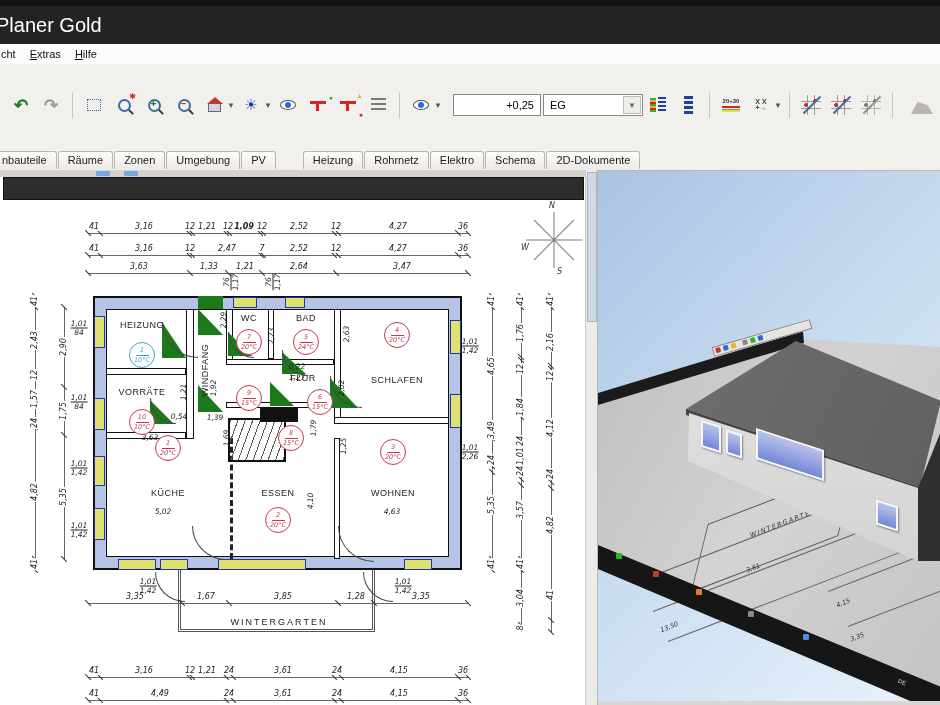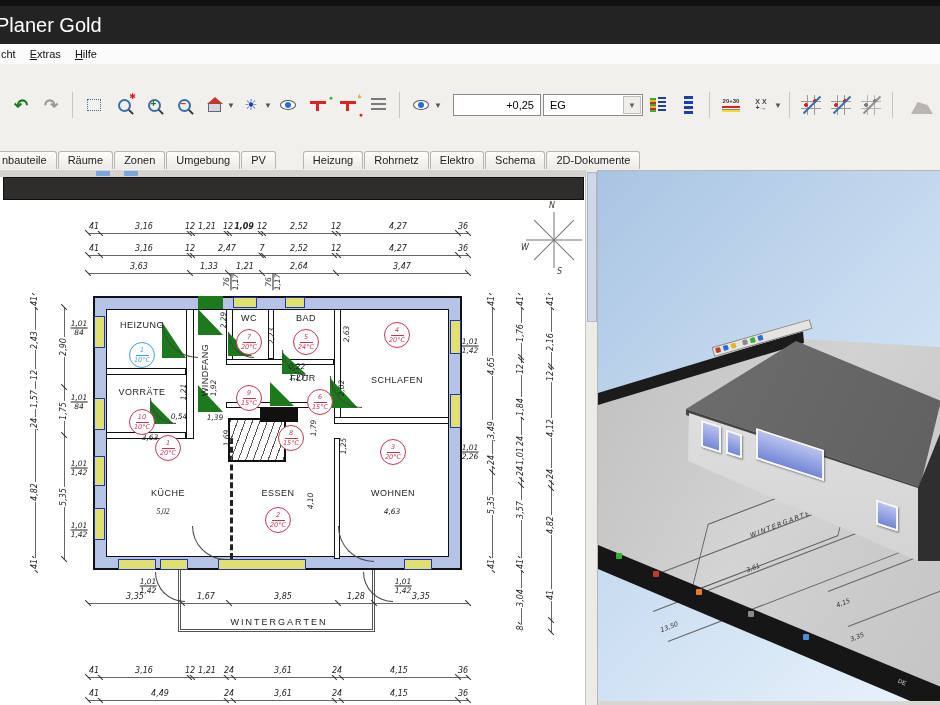--- a/index.html
+++ b/index.html
@@ -539,21 +539,21 @@
     <div class="freed" style="left: 215px; top: 247px;">1,39</div>
     <div class="freed" style="left: 271px; top: 166px; transform: translate(-50%, -50%) rotate(-90deg);">2,23</div>
     <div class="freed" style="left: 297px; top: 196px;">0,22</div>
     <div class="freed" style="left: 297px; top: 207px;">1,27</div>
     <div class="freed" style="left: 346px; top: 164px; transform: translate(-50%, -50%) rotate(-90deg);">2,63</div>
     <div class="freed" style="left: 341px; top: 218px; transform: translate(-50%, -50%) rotate(-90deg);">2,02</div>
     <div class="freed" style="left: 226px; top: 268px; transform: translate(-50%, -50%) rotate(-90deg);">1,69</div>
     <div class="freed" style="left: 313px; top: 258px; transform: translate(-50%, -50%) rotate(-90deg);">1,79</div>
     <div class="freed" style="left: 343px; top: 276px; transform: translate(-50%, -50%) rotate(-90deg);">1,25</div>
     <div class="freed" style="left: 150px; top: 267px;">3,63</div>
-    <div class="freed" style="left: 163px; top: 341px; font-family: Liberation Serif, serif;">5,02</div>
+    <div class="freed" style="left: 163px; top: 341px;">5,02</div>
     <div class="freed" style="left: 310px; top: 331px; transform: translate(-50%, -50%) rotate(-90deg);">4,10</div>
     <div class="freed" style="left: 392px; top: 341px;">4,63</div>
     <div class="roomlab" style="left: 142px; top: 155px;">HEIZUNG</div>
     <div class="roomlab" style="left: 142px; top: 222px;">VORRÄTE</div>
     <div class="roomlab" style="left: 205px; top: 200px; transform: translate(-50%, -50%) rotate(-90deg);">WINDFANG</div>
     <div class="roomlab" style="left: 249px; top: 148px;">WC</div>
     <div class="roomlab" style="left: 306px; top: 148px;">BAD</div>
     <div class="roomlab" style="left: 303px; top: 208px;">FLUR</div>
     <div class="roomlab" style="left: 397px; top: 210px;">SCHLAFEN</div>
     <div class="roomlab" style="left: 168px; top: 323px;">KÜCHE</div>

